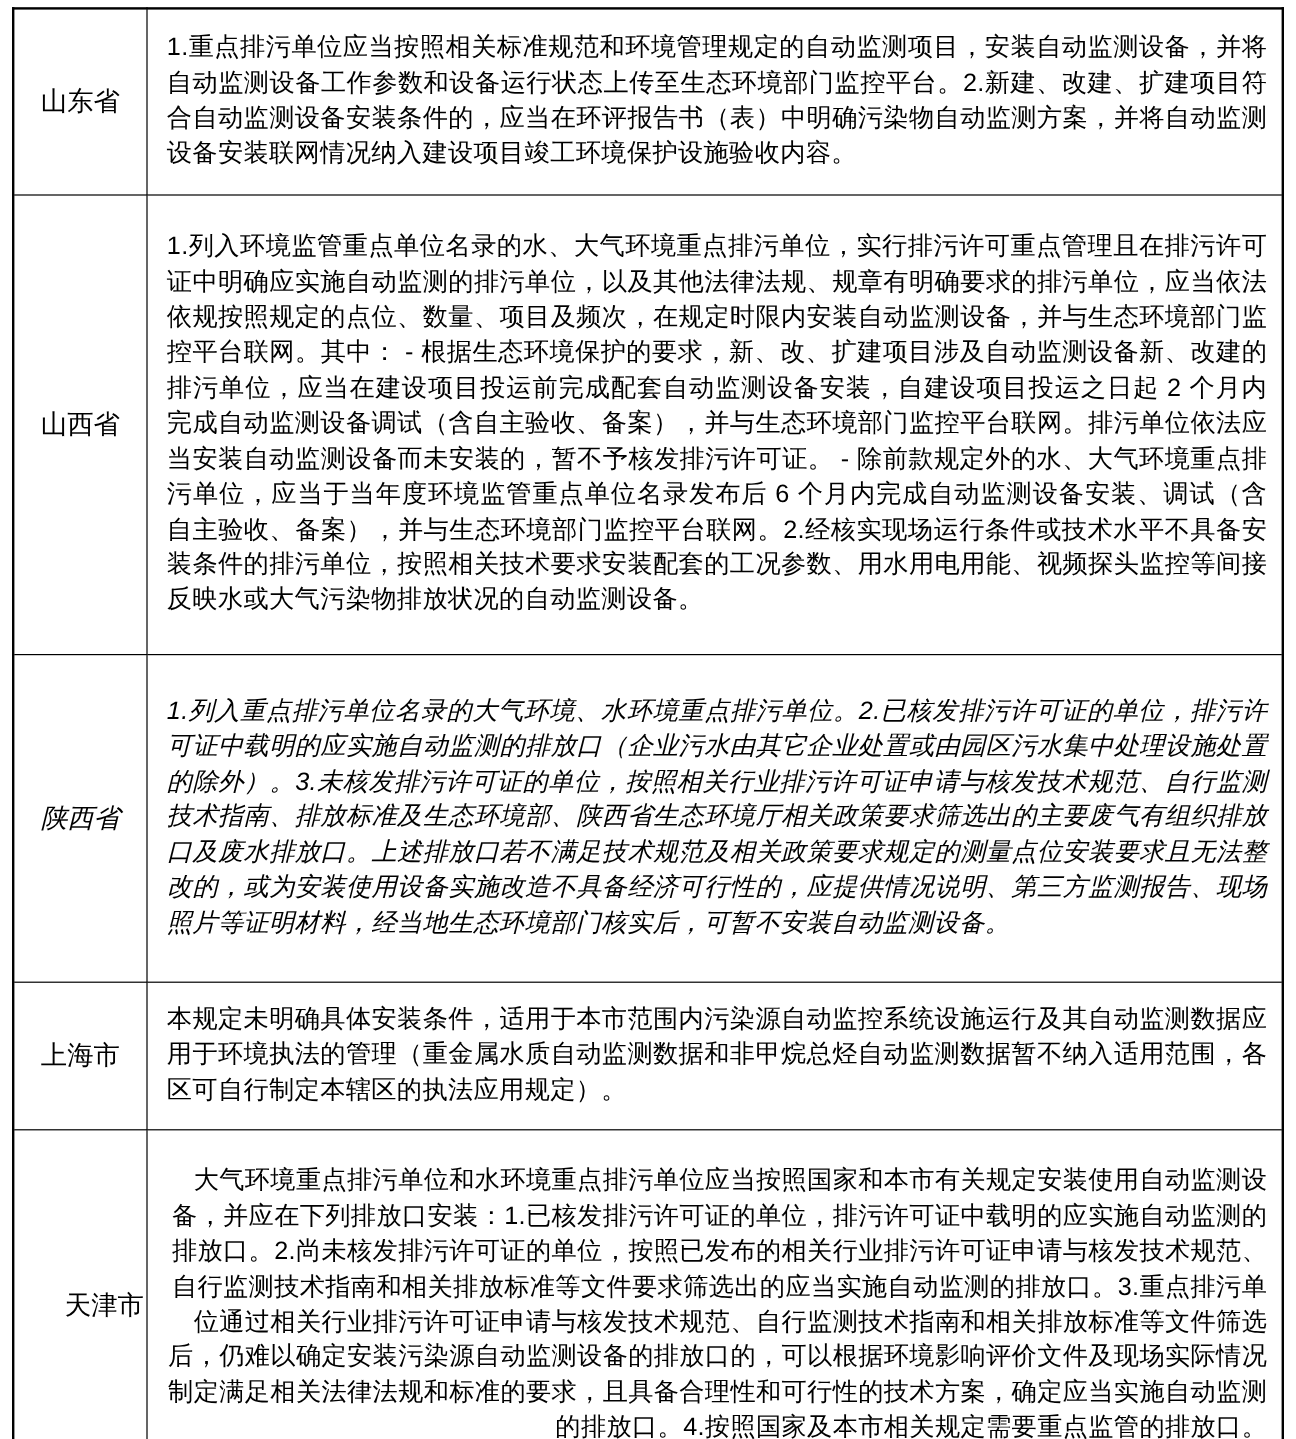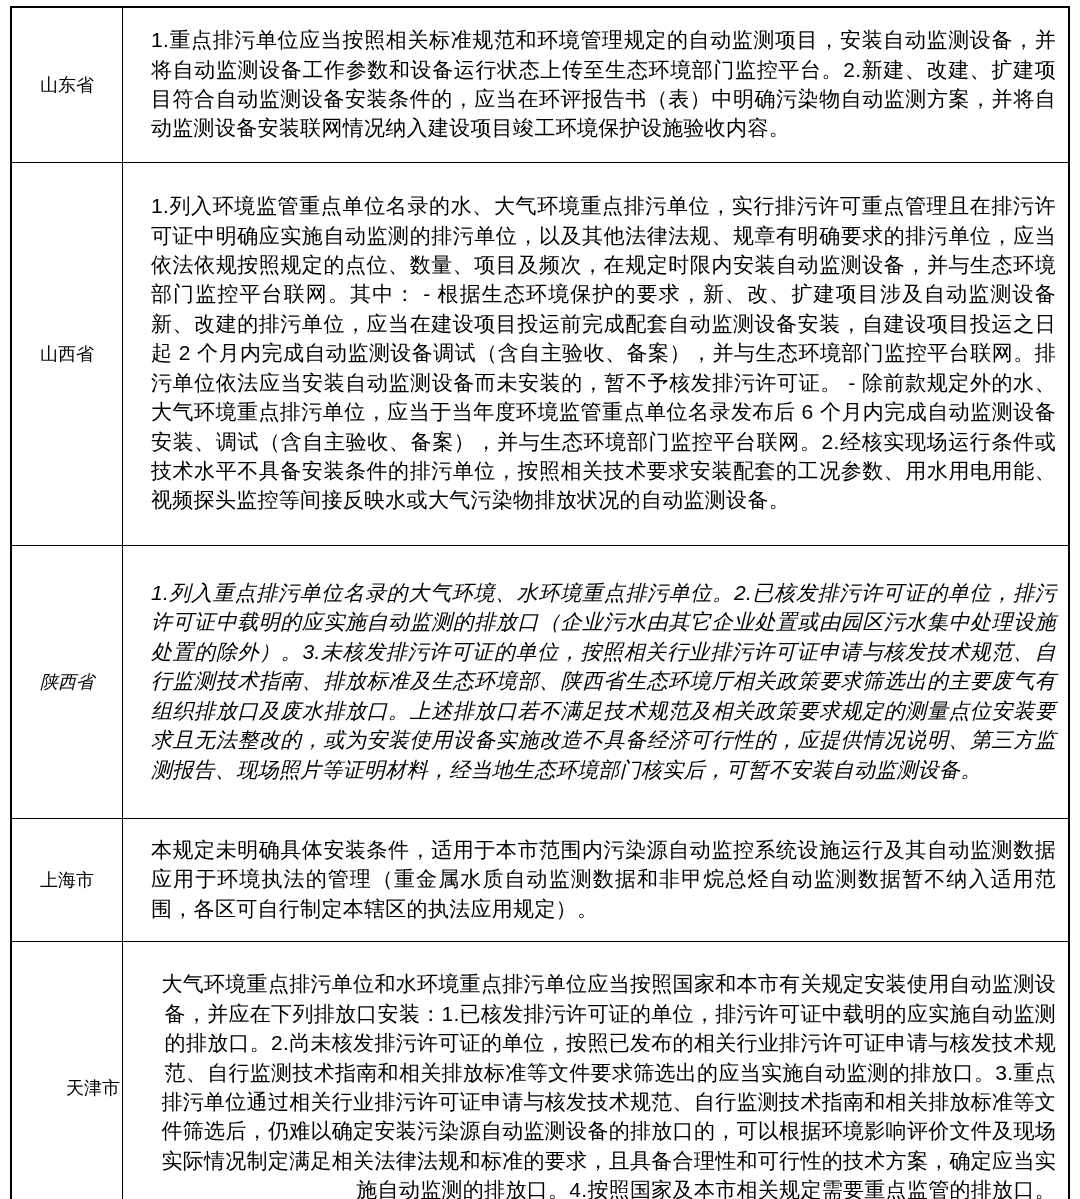--- a/index.html
+++ b/index.html
@@ -21,29 +21,29 @@
     table-layout: fixed;
     border: 2px solid #000;
   }
   table.reg-table td {
     border: 1.5px solid #000;
     vertical-align: middle;
   }
   td.province {
     width: 106px;
     text-align: center;
-    font-size: 18px;
+    font-size: 22px;
     padding: 15px 2px;
   }
   td.content {
     font-size: 21px;
     line-height: 29.4px;
     text-align: justify;
     text-justify: inter-ideograph;
-    padding: 5px 12px 7px 28px;
+    padding: 5px 12px 7px 16px;
     letter-spacing: 0.3px;
     vertical-align: top;
   }
   
   tr:nth-child(1) td { height: 124px; }
   tr:nth-child(2) td { height: 352px; margin-top: 21px; }
   tr:nth-child(3) td { height: 242px; font-style: italic; }
   tr:nth-child(4) td { height: 92px; }
   tr:nth-child(5) td { height: 262px; text-align: right; }
   tr:nth-child(6) td { height: 97px; }

